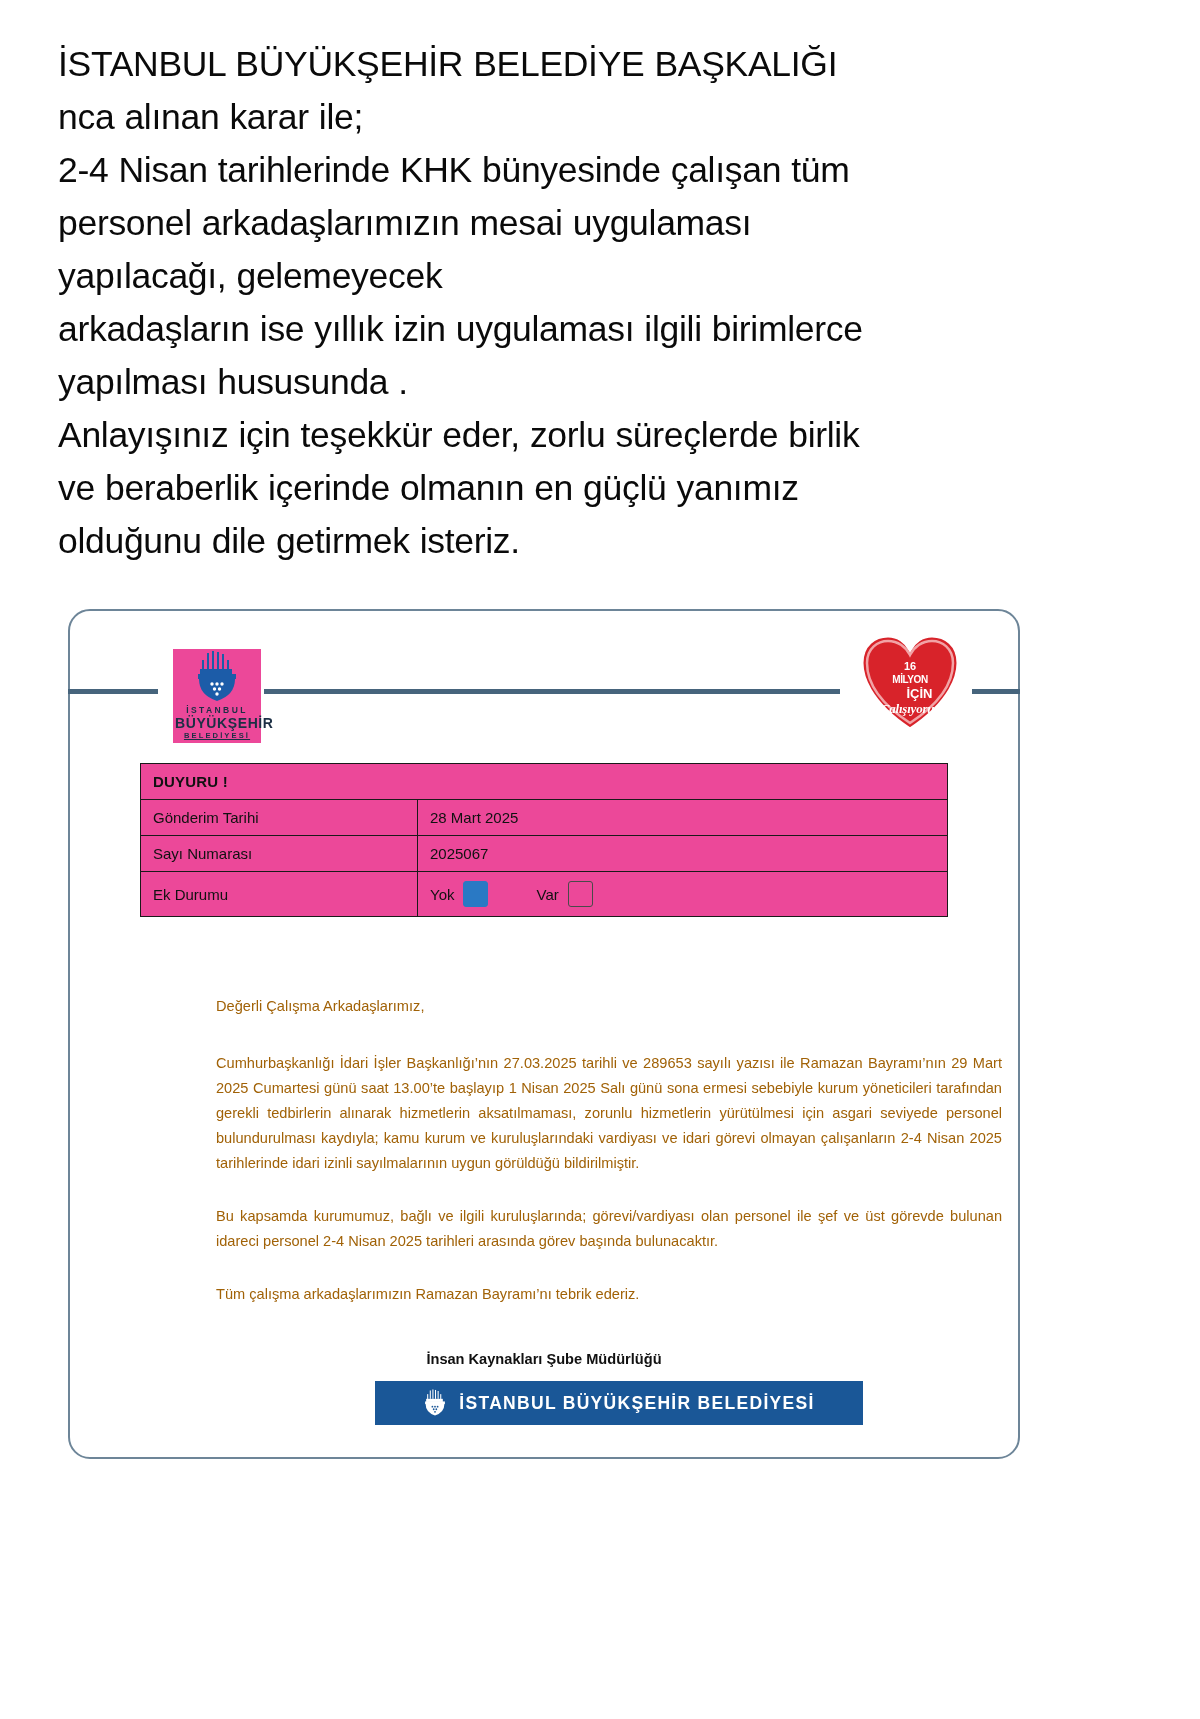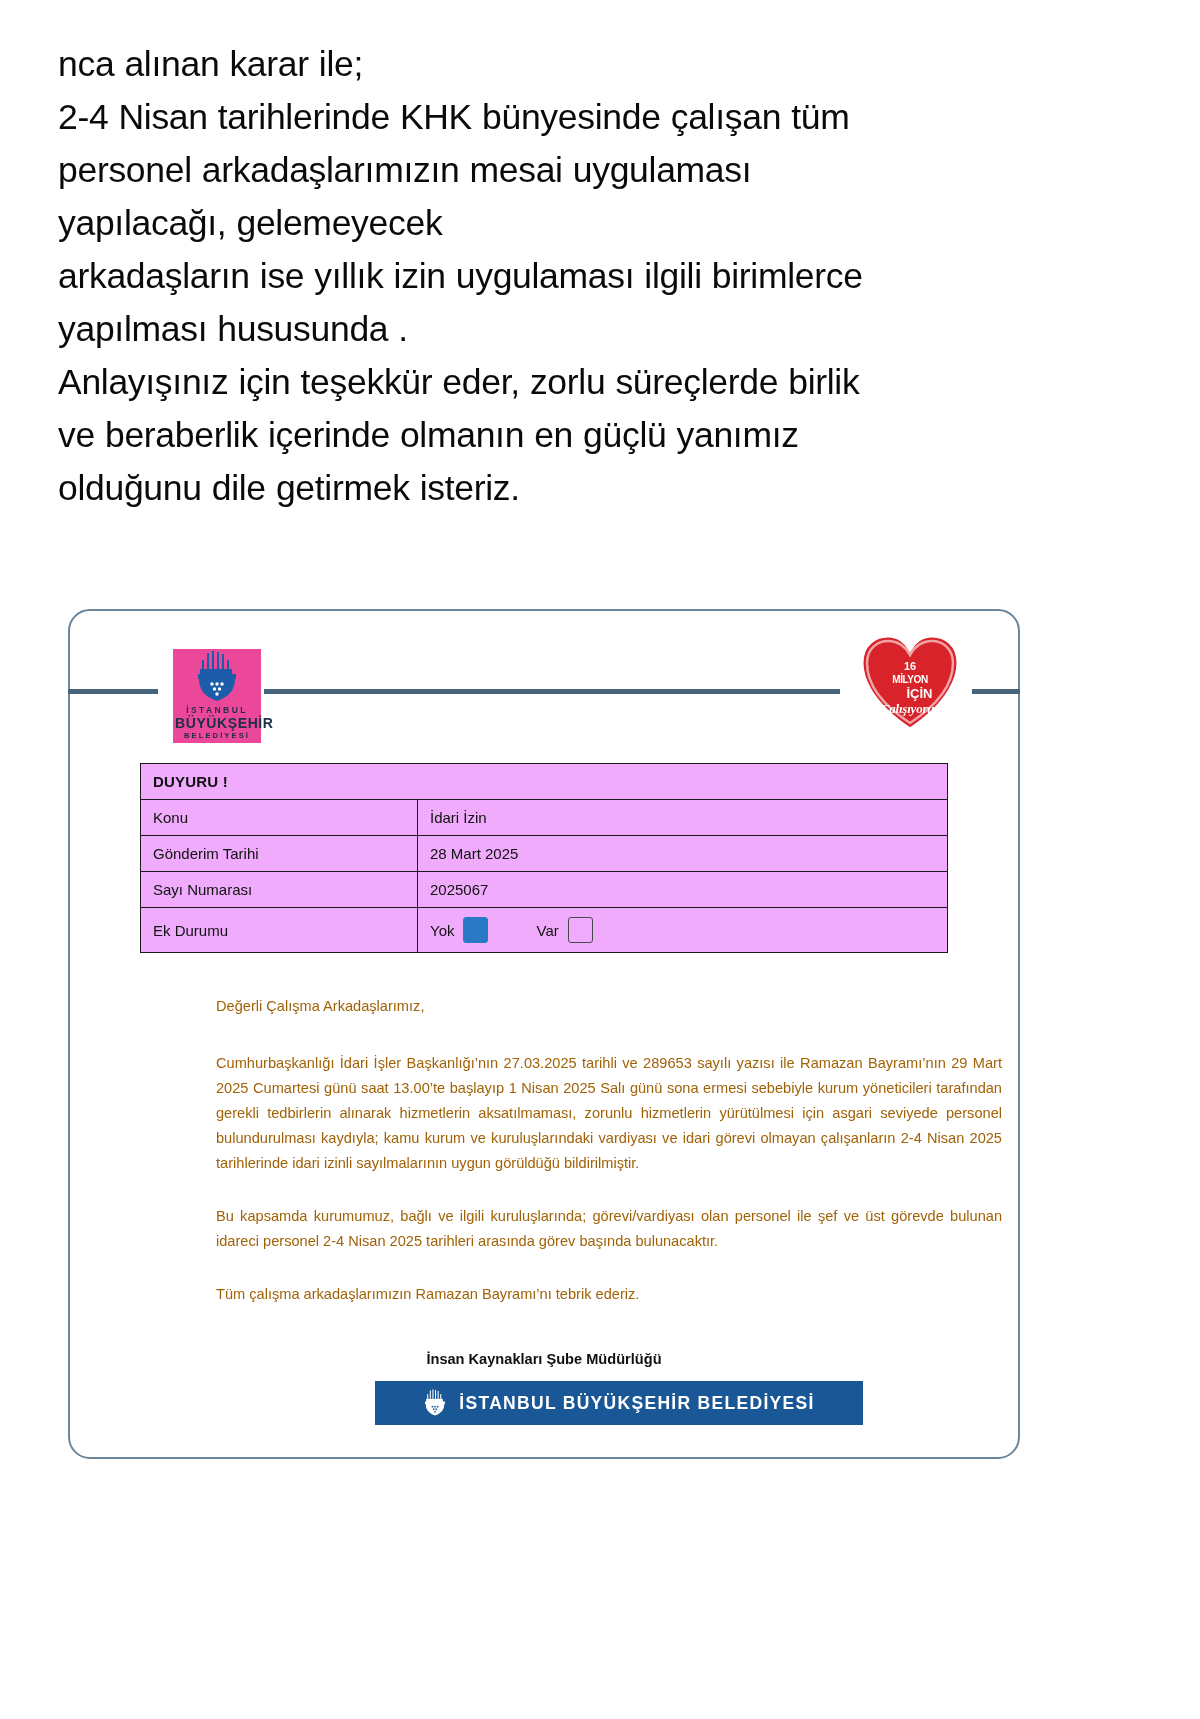--- a/index.html
+++ b/index.html
@@ -84,20 +84,21 @@
     font-size: 8.5px; letter-spacing: 2.4px; color:#1c2f45;
     font-weight: 700; margin-top: 2px;
   }
   .ibb-l2 {
     font-size: 14px; letter-spacing: 0.6px; color:#1c2f45;
     font-weight: 800; line-height: 16px;
   }
   .ibb-l3 {
     font-size: 7.6px; letter-spacing: 2.1px; color:#1c2f45;
     font-weight: 700;
+    text-decoration: underline;
   }
 
   .heart-block {
     position: absolute;
     right: 56px;
     top: 20px;
     width: 104px;
     height: 104px;
     z-index: 3;
   }
@@ -122,21 +123,21 @@
   }
 
   
   .info-table {
     position: absolute;
     left: 70px;
     top: 152px;
     width: 808px;
     border: 1.6px solid #1a1a1a;
     border-collapse: collapse;
-    background: #f0abfc;
+    background: #ec4899;
   }
   .info-table td {
     border: 1.4px solid #1a1a1a;
     padding: 9px 12px;
     font-size: 15px;
     color: #111;
     font-family: "Liberation Sans", sans-serif;
     height: 36px;
     vertical-align: middle;
   }
@@ -203,20 +204,21 @@
     color: #ffffff;
     font-size: 17.5px;
     font-weight: 800;
     letter-spacing: 1.3px;
   }
 </style>
 </head>
 <body>
 
 <div class="intro">
+  <p>İSTANBUL BÜYÜKŞEHİR BELEDİYE BAŞKALIĞI</p>
   <p>nca alınan karar ile;</p>
   <p>2-4 Nisan tarihlerinde KHK bünyesinde çalışan tüm</p>
   <p>personel arkadaşlarımızın mesai uygulaması</p>
   <p>yapılacağı, gelemeyecek</p>
   <p>arkadaşların ise yıllık izin uygulaması ilgili birimlerce</p>
   <p>yapılması hususunda .</p>
   <p>Anlayışınız için teşekkür eder, zorlu süreçlerde birlik</p>
   <p>ve beraberlik içerinde olmanın en güçlü yanımız</p>
   <p>olduğunu dile getirmek isteriz.</p>
 </div>
@@ -268,24 +270,20 @@
       </div>
     </div>
   </div>
 
   <table class="info-table">
     <tbody>
         <tr>
       <td colspan="2" class="duyuru-cell">DUYURU !</td>
     </tr>
     <tr>
-      <td class="lbl">Konu</td>
-      <td>İdari İzin</td>
-    </tr>
-    <tr>
       <td class="lbl">Gönderim Tarihi</td>
       <td>28 Mart 2025</td>
     </tr>
     <tr>
       <td class="lbl">Sayı Numarası</td>
       <td>2025067</td>
     </tr>
     <tr>
       <td class="lbl">Ek Durumu</td>
       <td>

